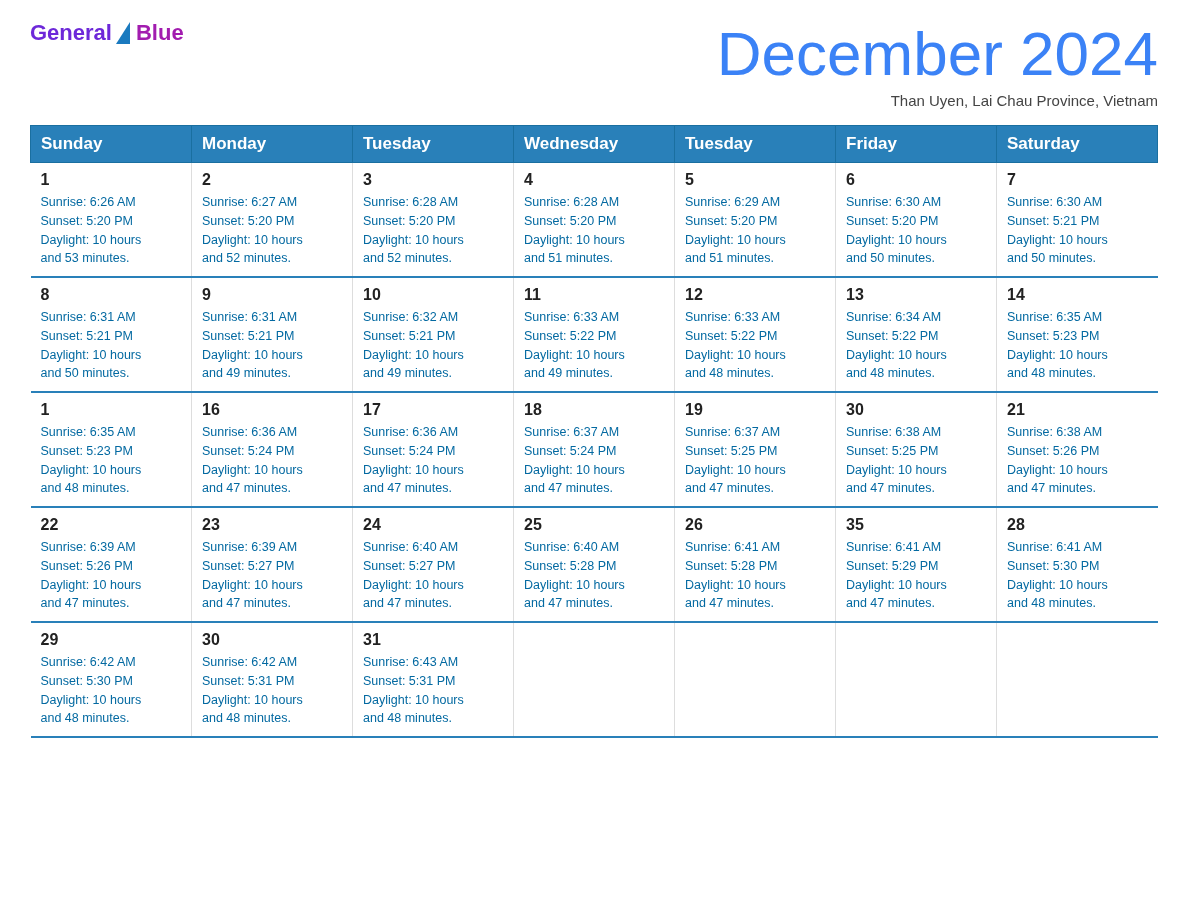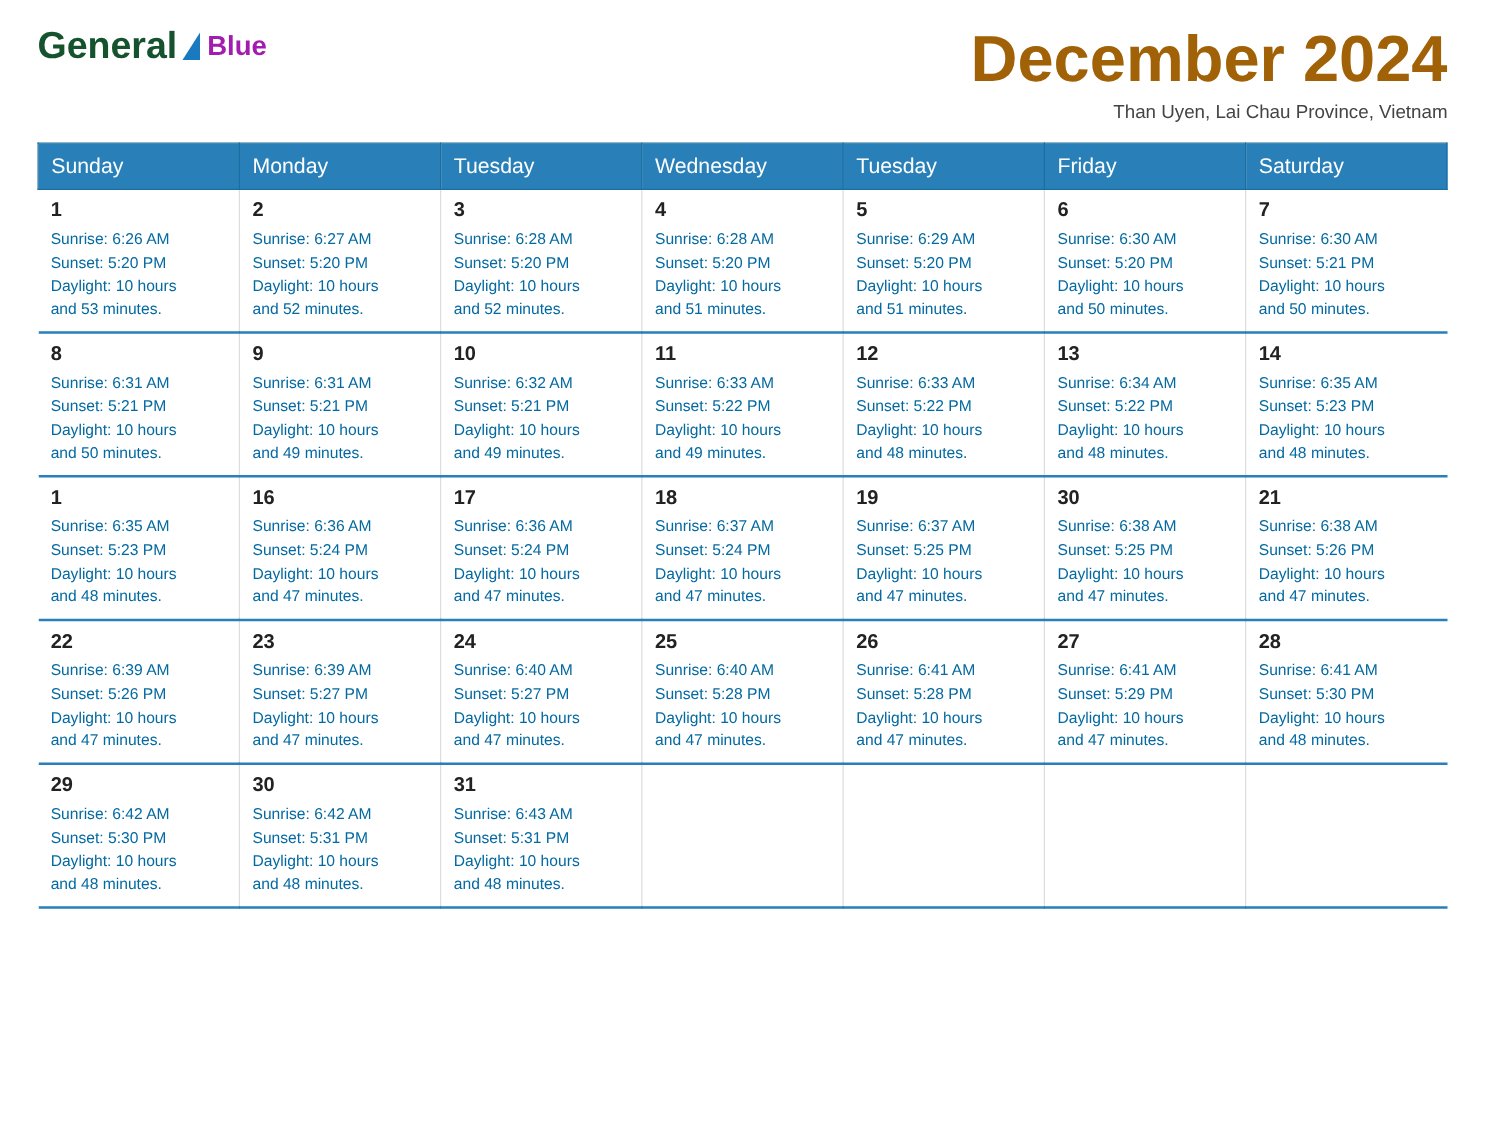--- a/index.html
+++ b/index.html
@@ -21,65 +21,65 @@
       display: flex;
       flex-direction: column;
       align-items: flex-start;
     }
     .logo-top {
       display: flex;
       align-items: center;
       gap: 2px;
     }
     .logo-general {
-      font-size: 30px;
-      font-weight: bold;
-      color: #14532d;
+      font-size: 22px;
+      font-weight: bold;
+      color: #6d28d9;
       font-family: Arial, sans-serif;
     }
     .logo-triangle {
       width: 0;
       height: 0;
       border-left: 14px solid transparent;
       border-bottom: 22px solid #1a7abf;
       margin-left: 2px;
       margin-bottom: 0;
     }
     .logo-blue {
       font-size: 22px;
       font-weight: bold;
       color: #a21caf;
       margin-left: 4px;
     }
     .title-block {
       text-align: right;
     }
     .calendar-title {
-      font-size: 52px;
-      font-weight: bold;
-      color: #a16207;
+      font-size: 62px;
+      font-weight: normal;
+      color: #3b82f6;
       line-height: 1.1;
     }
     .calendar-subtitle {
       font-size: 15px;
       color: #444;
       margin-top: 4px;
     }
     table {
       width: 100%;
       border-collapse: collapse;
       table-layout: fixed;
     }
     thead tr {
       background: #2980b9;
     }
     thead th {
       color: #fff;
       font-size: 17px;
-      font-weight: normal;
+      font-weight: bold;
       padding: 8px 10px;
       text-align: left;
       border: 1px solid #1a6fa0;
       margin-top: 40px;
     }
     tbody tr {
       border-bottom: 2px solid #2980b9;
     }
     tbody td {
       vertical-align: top;
@@ -243,21 +243,21 @@
         </td>
         <td>
           <span class="day-number">25</span>
           <div class="day-info">Sunrise: 6:40 AM<br>Sunset: 5:28 PM<br>Daylight: 10 hours<br>and 47 minutes.</div>
         </td>
         <td>
           <span class="day-number">26</span>
           <div class="day-info">Sunrise: 6:41 AM<br>Sunset: 5:28 PM<br>Daylight: 10 hours<br>and 47 minutes.</div>
         </td>
         <td>
-          <span class="day-number">27</span>
+          <span class="day-number">35</span>
           <div class="day-info">Sunrise: 6:41 AM<br>Sunset: 5:29 PM<br>Daylight: 10 hours<br>and 47 minutes.</div>
         </td>
         <td>
           <span class="day-number">28</span>
           <div class="day-info">Sunrise: 6:41 AM<br>Sunset: 5:30 PM<br>Daylight: 10 hours<br>and 48 minutes.</div>
         </td>
       </tr>
       <tr>
         <td>
           <span class="day-number">29</span>

